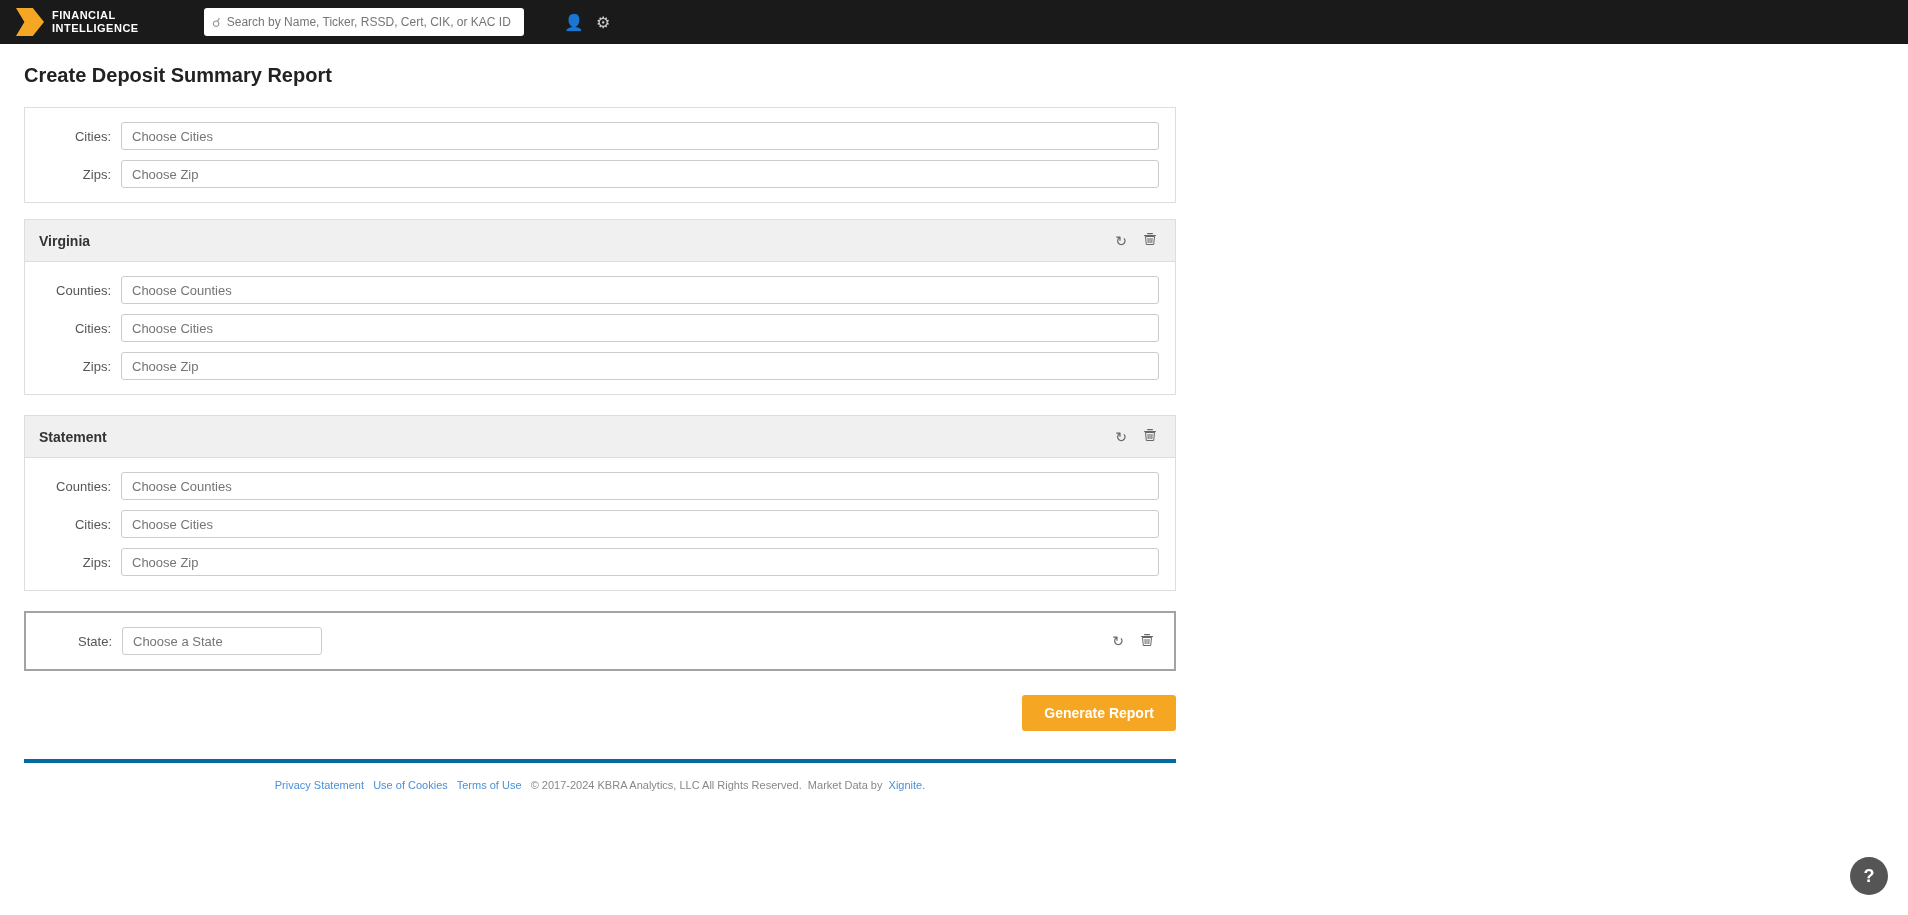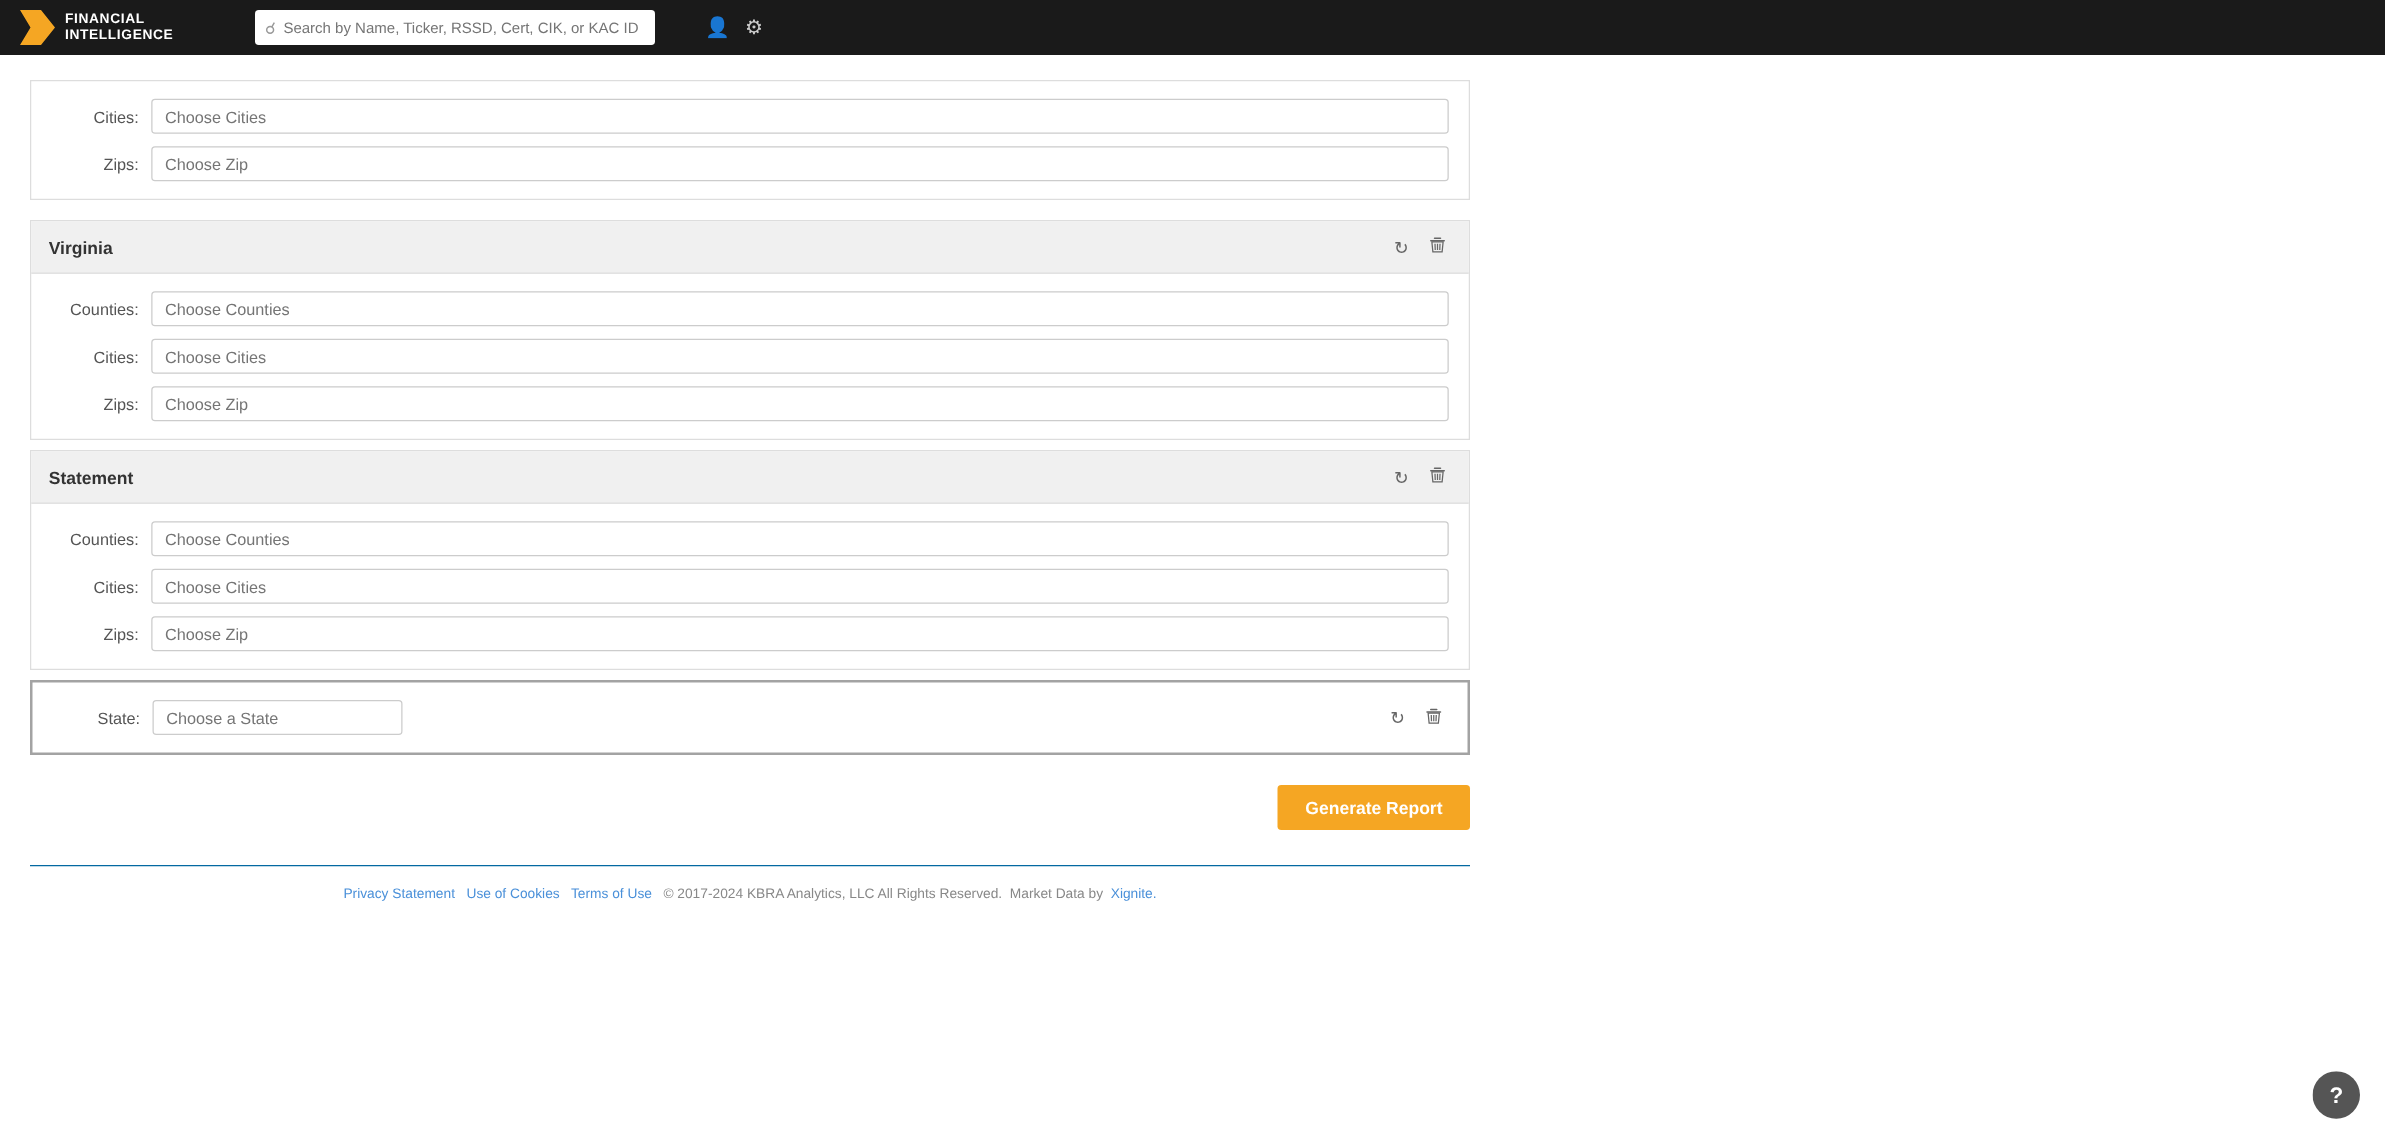--- a/index.html
+++ b/index.html
@@ -99,21 +99,21 @@
     .page-title {
       font-size: 20px;
       font-weight: 600;
       color: #222;
       margin-bottom: 20px;
     }
 
     
     .section-card {
       border: 1px solid #ddd;
-      margin-bottom: 8px;
+      margin-bottom: 20px;
       background: #fff;
     }
     .section-header {
       background: #f0f0f0;
       padding: 10px 14px;
       display: flex;
       align-items: center;
       justify-content: space-between;
       border-bottom: 1px solid #ddd;
     }
@@ -202,21 +202,21 @@
       font-weight: 600;
       cursor: pointer;
     }
 
     
     .footer {
       text-align: center;
       font-size: 11px;
       color: #888;
       padding: 16px 0 10px 0;
-      border-top: 1px solid #0369a1;
+      border-top: 4px solid #0369a1;
       margin-top: 20px;
     }
     .footer a { color: #4a90d9; text-decoration: none; }
 
     
     .help-btn {
       position: fixed;
       bottom: 20px;
       right: 20px;
       width: 38px;
@@ -248,20 +248,21 @@
     <span class="search-icon-nav">☌</span>
     <input class="search-input" type="text" placeholder="Search by Name, Ticker, RSSD, Cert, CIK, or KAC ID" style="">
   </div>
   <div class="nav-icons">
     <button class="nav-icon-btn">👤</button>
     <button class="nav-icon-btn">⚙</button>
   </div>
 </nav>
 
 <div class="page-container">
+  <h1 class="page-title">Create Deposit Summary Report</h1>
 
   <div class="partial-card">
     <div class="partial-body">
       <div class="form-row">
         <label class="form-label">Cities:</label>
         <input class="form-input" type="text" placeholder="Choose Cities" style="">
       </div>
       <div class="form-row">
         <label class="form-label">Zips:</label>
         <input class="form-input" type="text" placeholder="Choose Zip" style="">

